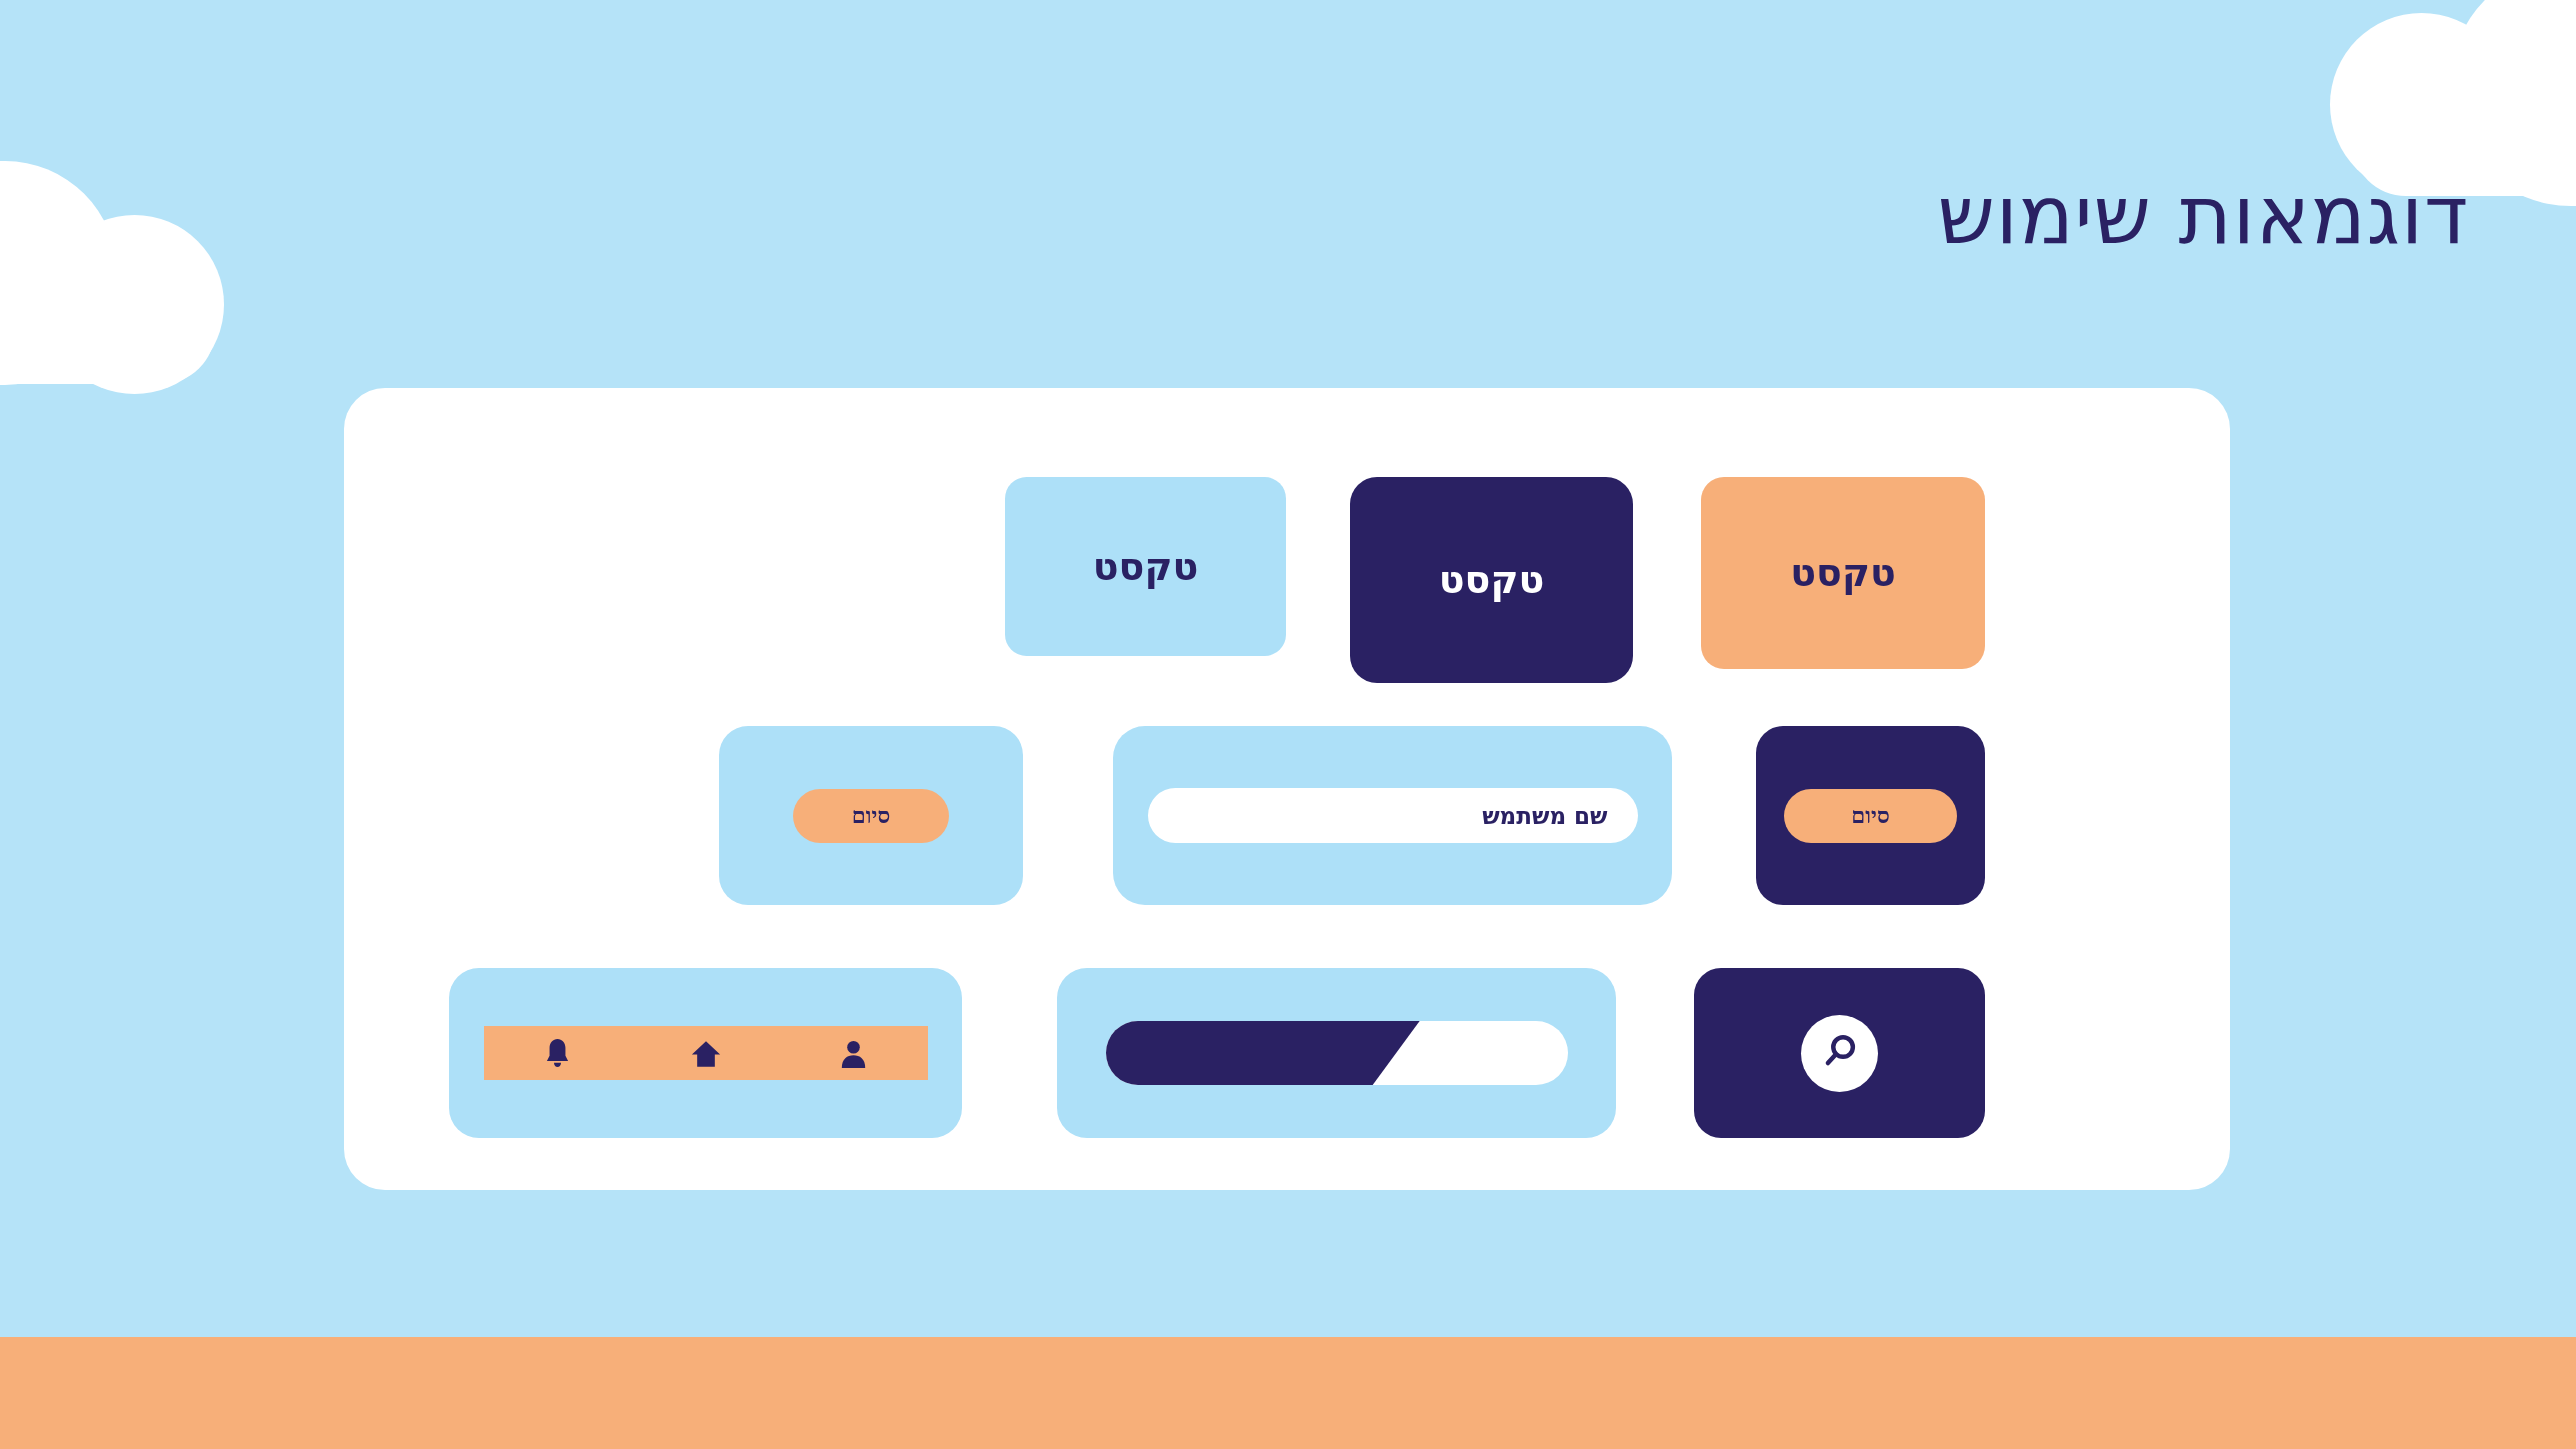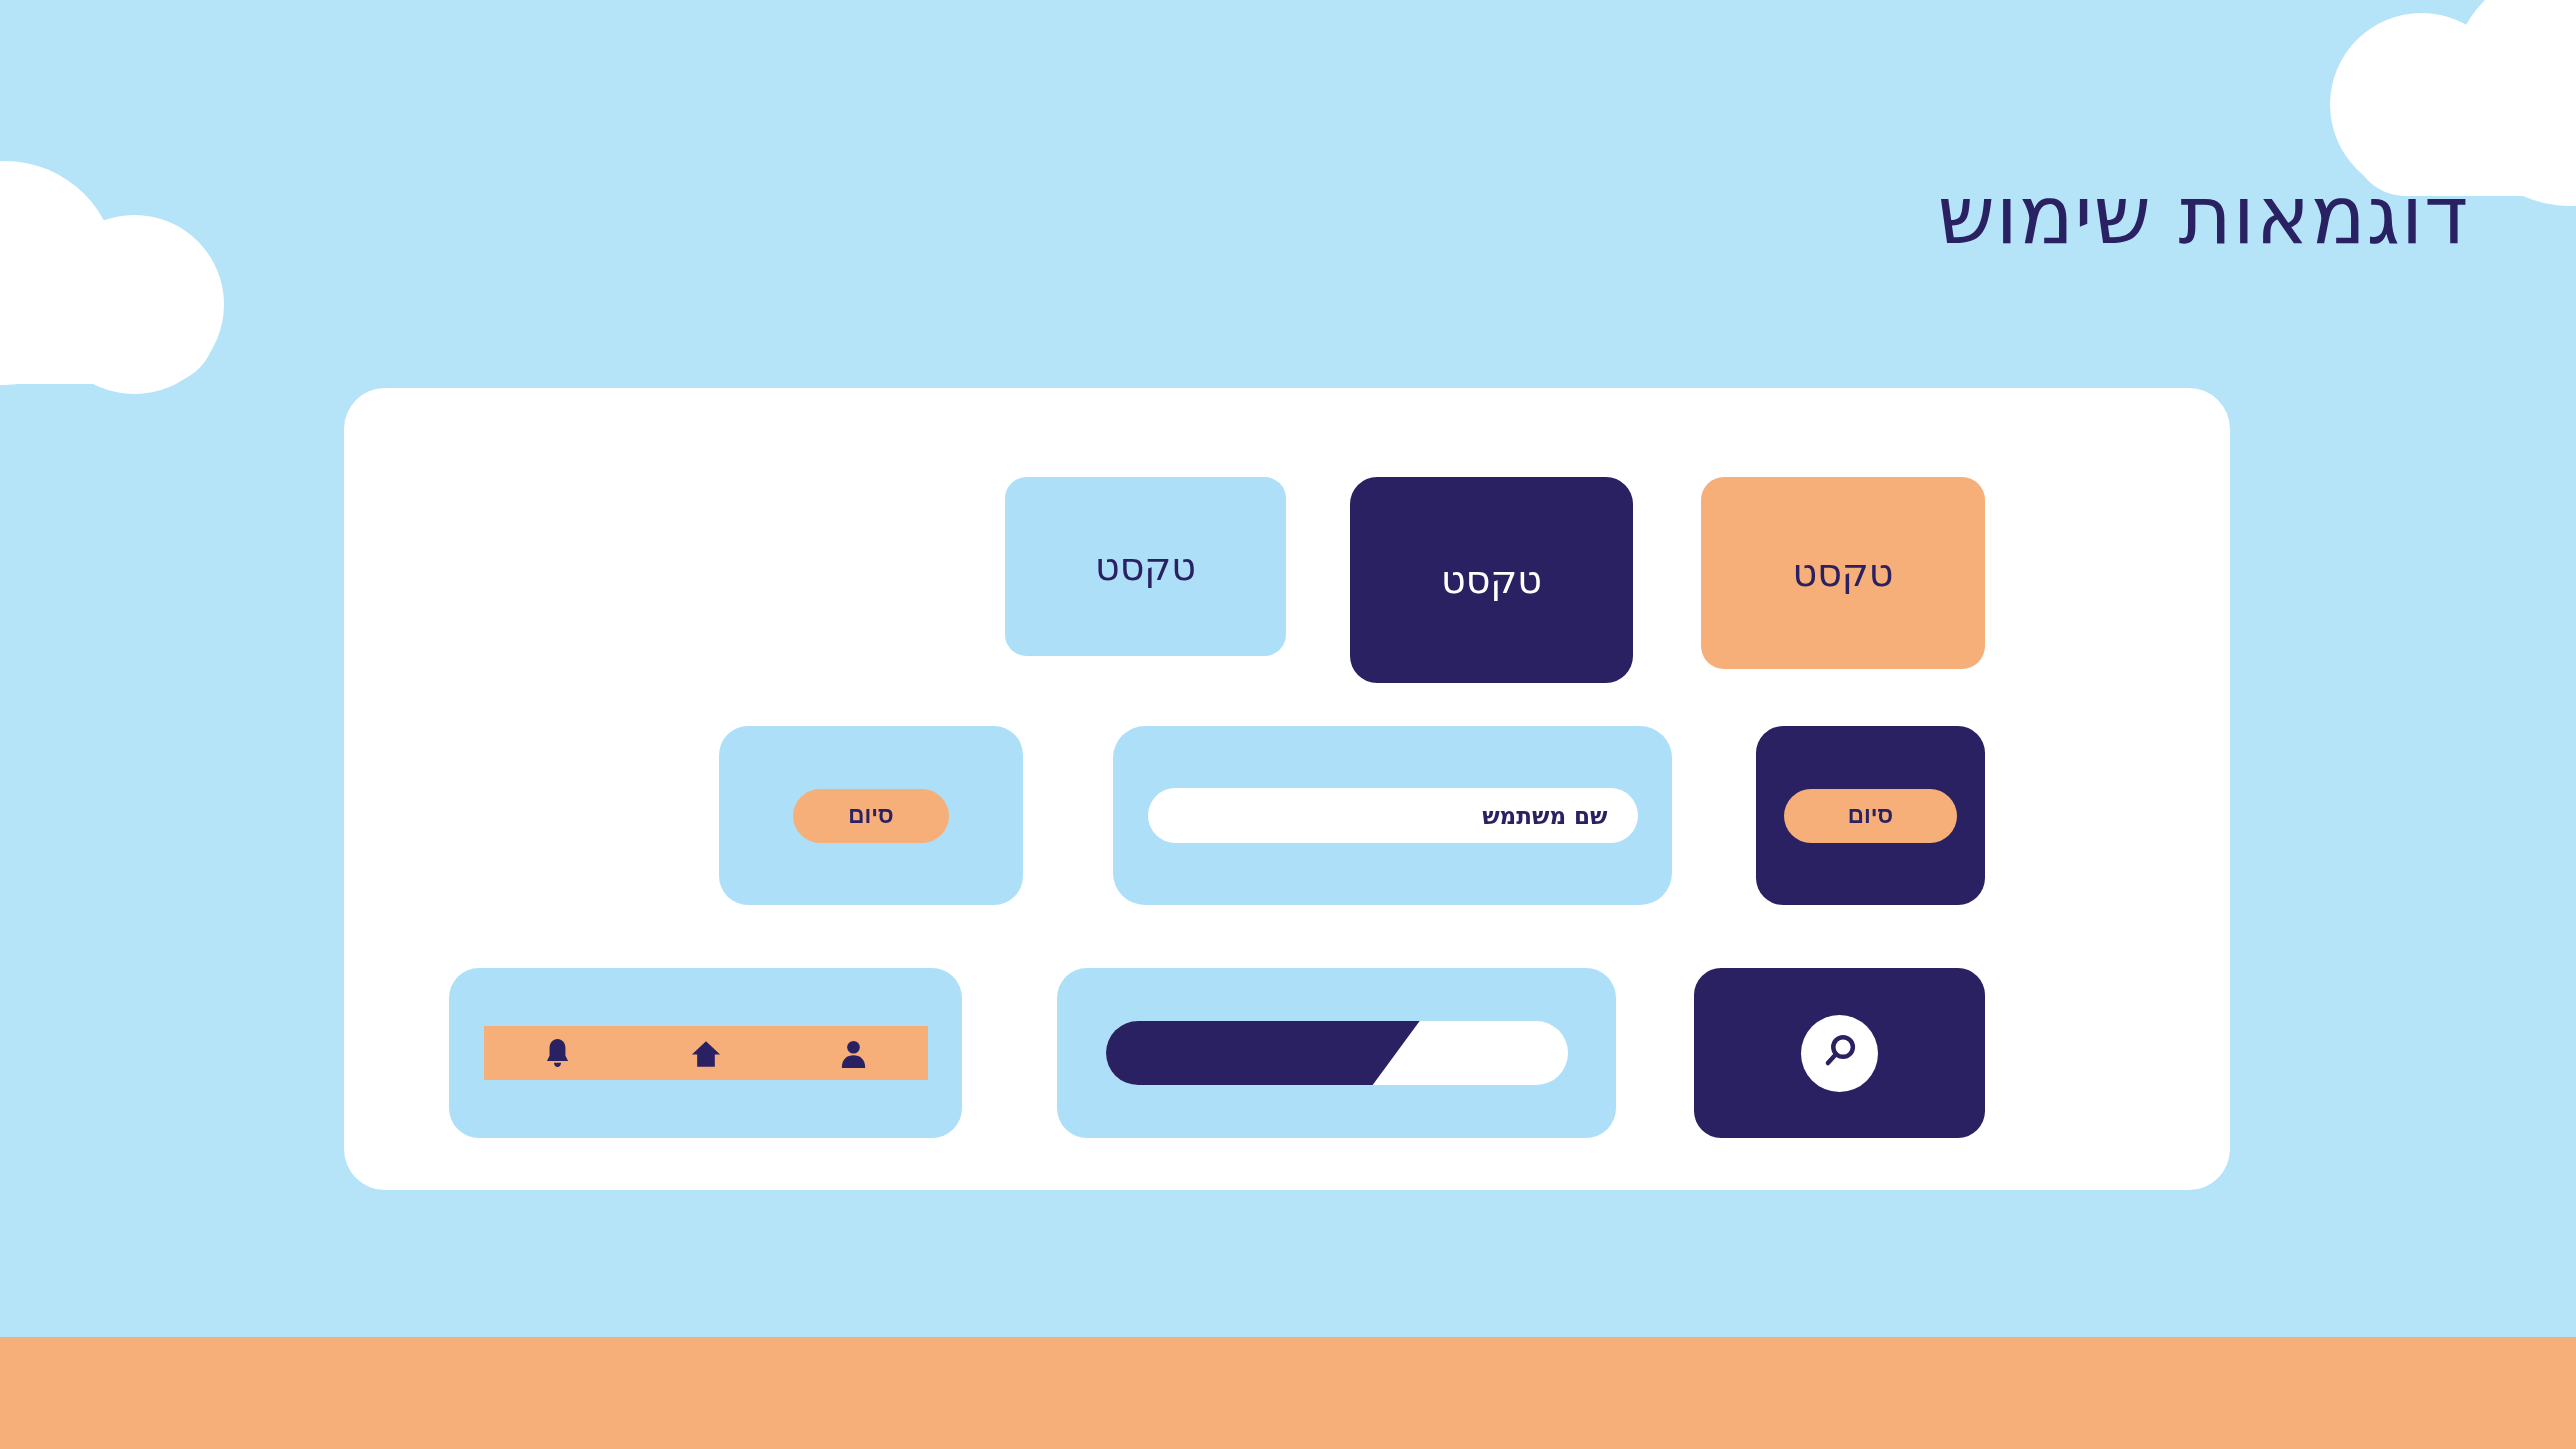--- a/index.html
+++ b/index.html
@@ -102,21 +102,21 @@
   .row-1 { height: 249px; }
   .row-2 { height: 242px; }
   .row-3 { height: 222px; }
 
   
   .txt-btn {
     display: flex;
     align-items: center;
     justify-content: center;
     font-size: 38px;
-    font-weight: 400;
+    font-weight: 700;
     border-radius: 23px;
     box-sizing: border-box;
   }
   .txt-btn-orange {
     width: 284px; height: 192px;
     background: #f7af79;
     color: #2a2163;
     margin-right: 0;
   }
   .txt-btn-navy {
@@ -164,21 +164,21 @@
     display: flex;
     align-items: center;
     justify-content: center;
     background: #f7af79;
     color: #2a2163;
     font-size: 22.4px;
     font-weight: 700;
     border-radius: 894px;
     border: none;
     cursor: pointer;
-    font-family: Liberation Sans, sans-serif;
+    font-family: Liberation Serif, serif;
   }
   .pill-finish-navy { width: 173px; height: 54px; }
   .pill-finish-blue { width: 156px; height: 54px; }
 
   .text-input {
     width: 490px;
     height: 55px;
     background: #ffffff;
     border: none;
     border-radius: 894px;

